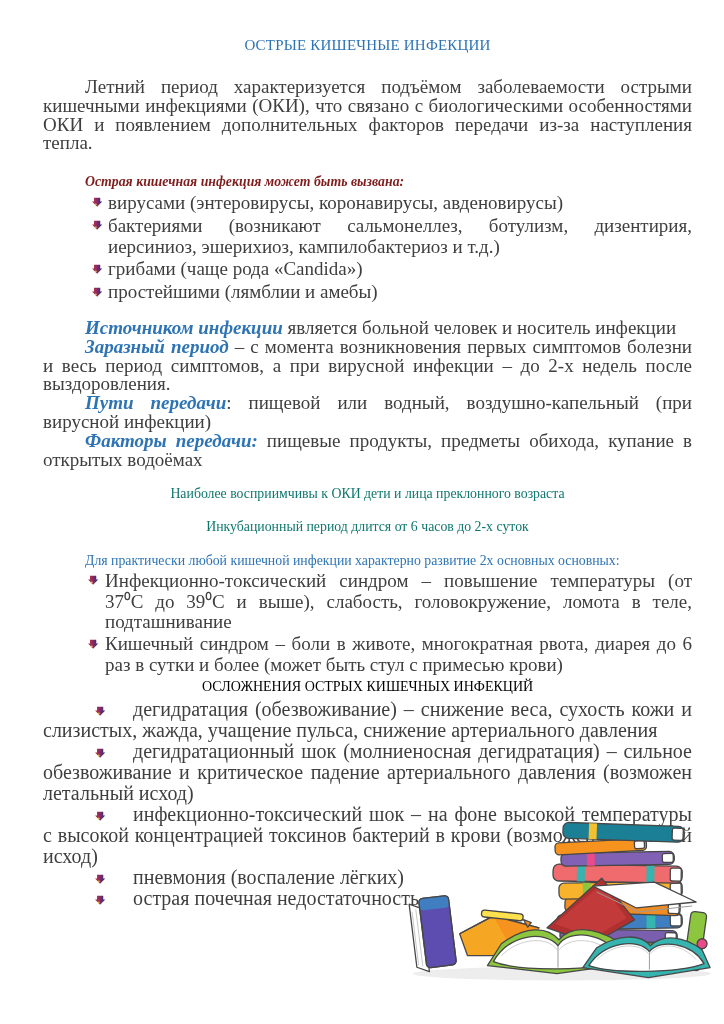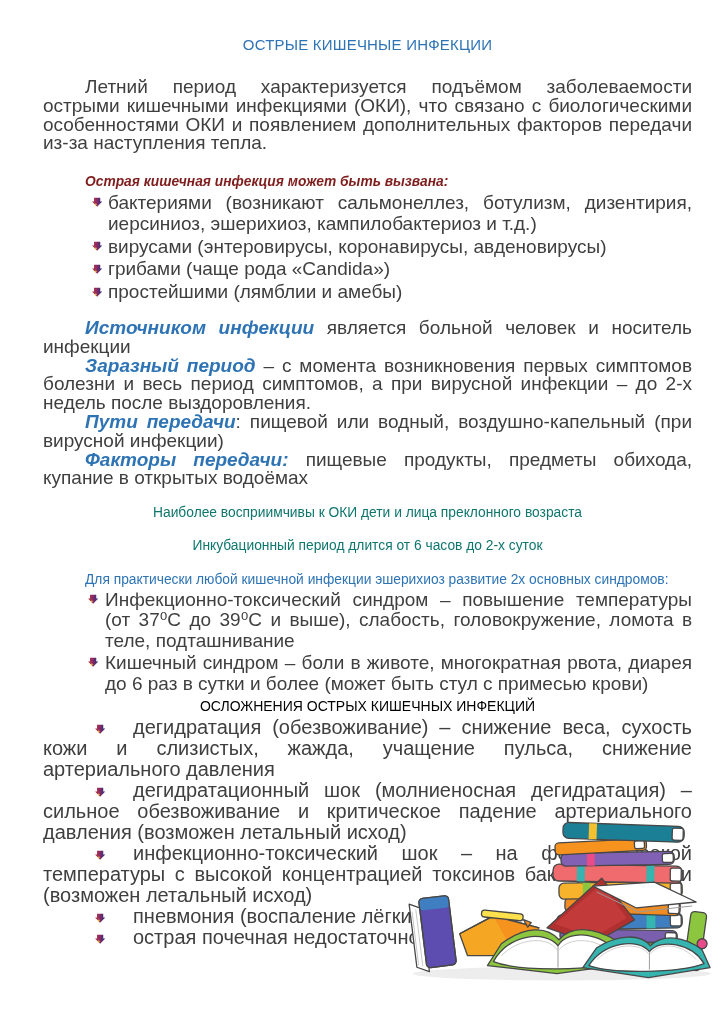--- a/index.html
+++ b/index.html
@@ -5,20 +5,21 @@
   * { margin:0; padding:0; box-sizing:border-box; }
   html,body { background:#ffffff; }
   body {
     width:724px; height:1024px; position:relative; overflow:hidden;
     font-family:"Liberation Sans","DejaVu Sans",sans-serif;
     color:#3f3f3f;
   }
   .page {
     position:absolute; inset:0; background:#fff;
     padding:36px 32px 0 43px;
+    font-family:Liberation Serif, serif;
   }
   .doc-title {
     text-align:center; color:#2E74B5; font-size:15px; font-weight:400;
     letter-spacing:.2px; line-height:18px;
   }
   p, .li-text { font-size:19px; line-height:18.8px; }
   .intro { margin-top:24px; text-align:justify; text-indent:42px; }
 
   .blue-italic-heading {
     margin-top:20px; color:#7f1d1d; font-style:italic; font-weight:700;
@@ -83,27 +84,27 @@
   <div class="doc-title">ОСТРЫЕ КИШЕЧНЫЕ ИНФЕКЦИИ</div>
 
   <p class="intro">Летний период характеризуется подъёмом заболеваемости острыми кишечными инфекциями (ОКИ), что связано с биологическими особенностями ОКИ и появлением дополнительных факторов передачи из-за наступления тепла.</p>
 
   <div class="blue-italic-heading">Острая кишечная инфекция может быть вызвана:</div>
   <ul class="arrow-list">
     <li>
       <svg class="bullet-icon" viewBox="0 0 12 12">
           <use href="#bulletArrow"></use>
         </svg>
+      <span class="li-text">вирусами (энтеровирусы, коронавирусы, авденовирусы)</span>
+    </li>
+    <li>
+      <svg class="bullet-icon" viewBox="0 0 12 12">
+          <use href="#bulletArrow"></use>
+        </svg>
       <span class="li-text">бактериями (возникают сальмонеллез, ботулизм, дизентирия, иерсиниоз, эшерихиоз, кампилобактериоз и т.д.)</span>
-    </li>
-    <li>
-      <svg class="bullet-icon" viewBox="0 0 12 12">
-          <use href="#bulletArrow"></use>
-        </svg>
-      <span class="li-text">вирусами (энтеровирусы, коронавирусы, авденовирусы)</span>
     </li>
     <li>
       <svg class="bullet-icon" viewBox="0 0 12 12">
           <use href="#bulletArrow"></use>
         </svg>
       <span class="li-text">грибами (чаще рода «Candida»)</span>
     </li>
     <li>
       <svg class="bullet-icon" viewBox="0 0 12 12">
           <use href="#bulletArrow"></use>
@@ -123,21 +124,21 @@
       <span class="lead">Пути передачи</span><span>: пищевой или водный, воздушно-капельный (при вирусной инфекции)</span>
     </p>
     <p>
       <span class="lead">Факторы передачи:</span><span> пищевые продукты, предметы обихода, купание в открытых водоёмах</span>
     </p>
   </div>
 
   <p class="red-note first">Наиболее восприимчивы к ОКИ дети и лица преклонного возраста</p>
   <p class="red-note second">Инкубационный период длится от 6 часов до 2-х суток</p>
 
-  <div class="blue-heading-left">Для практически любой кишечной инфекции эшерихиоз развитие 2х основных синдромов:</div>
+  <div class="blue-heading-left">Для практически любой кишечной инфекции характерно развитие 2х основных основных:</div>
   <ul class="arrow-list syndromes">
     <li>
       <svg class="bullet-icon" viewBox="0 0 12 12">
           <use href="#bulletArrow"></use>
         </svg>
       <span class="li-text">Инфекционно-токсический синдром – повышение температуры (от 37⁰С до 39⁰С и выше), слабость, головокружение, ломота в теле, подташнивание</span>
     </li>
     <li>
       <svg class="bullet-icon" viewBox="0 0 12 12">
           <use href="#bulletArrow"></use>

